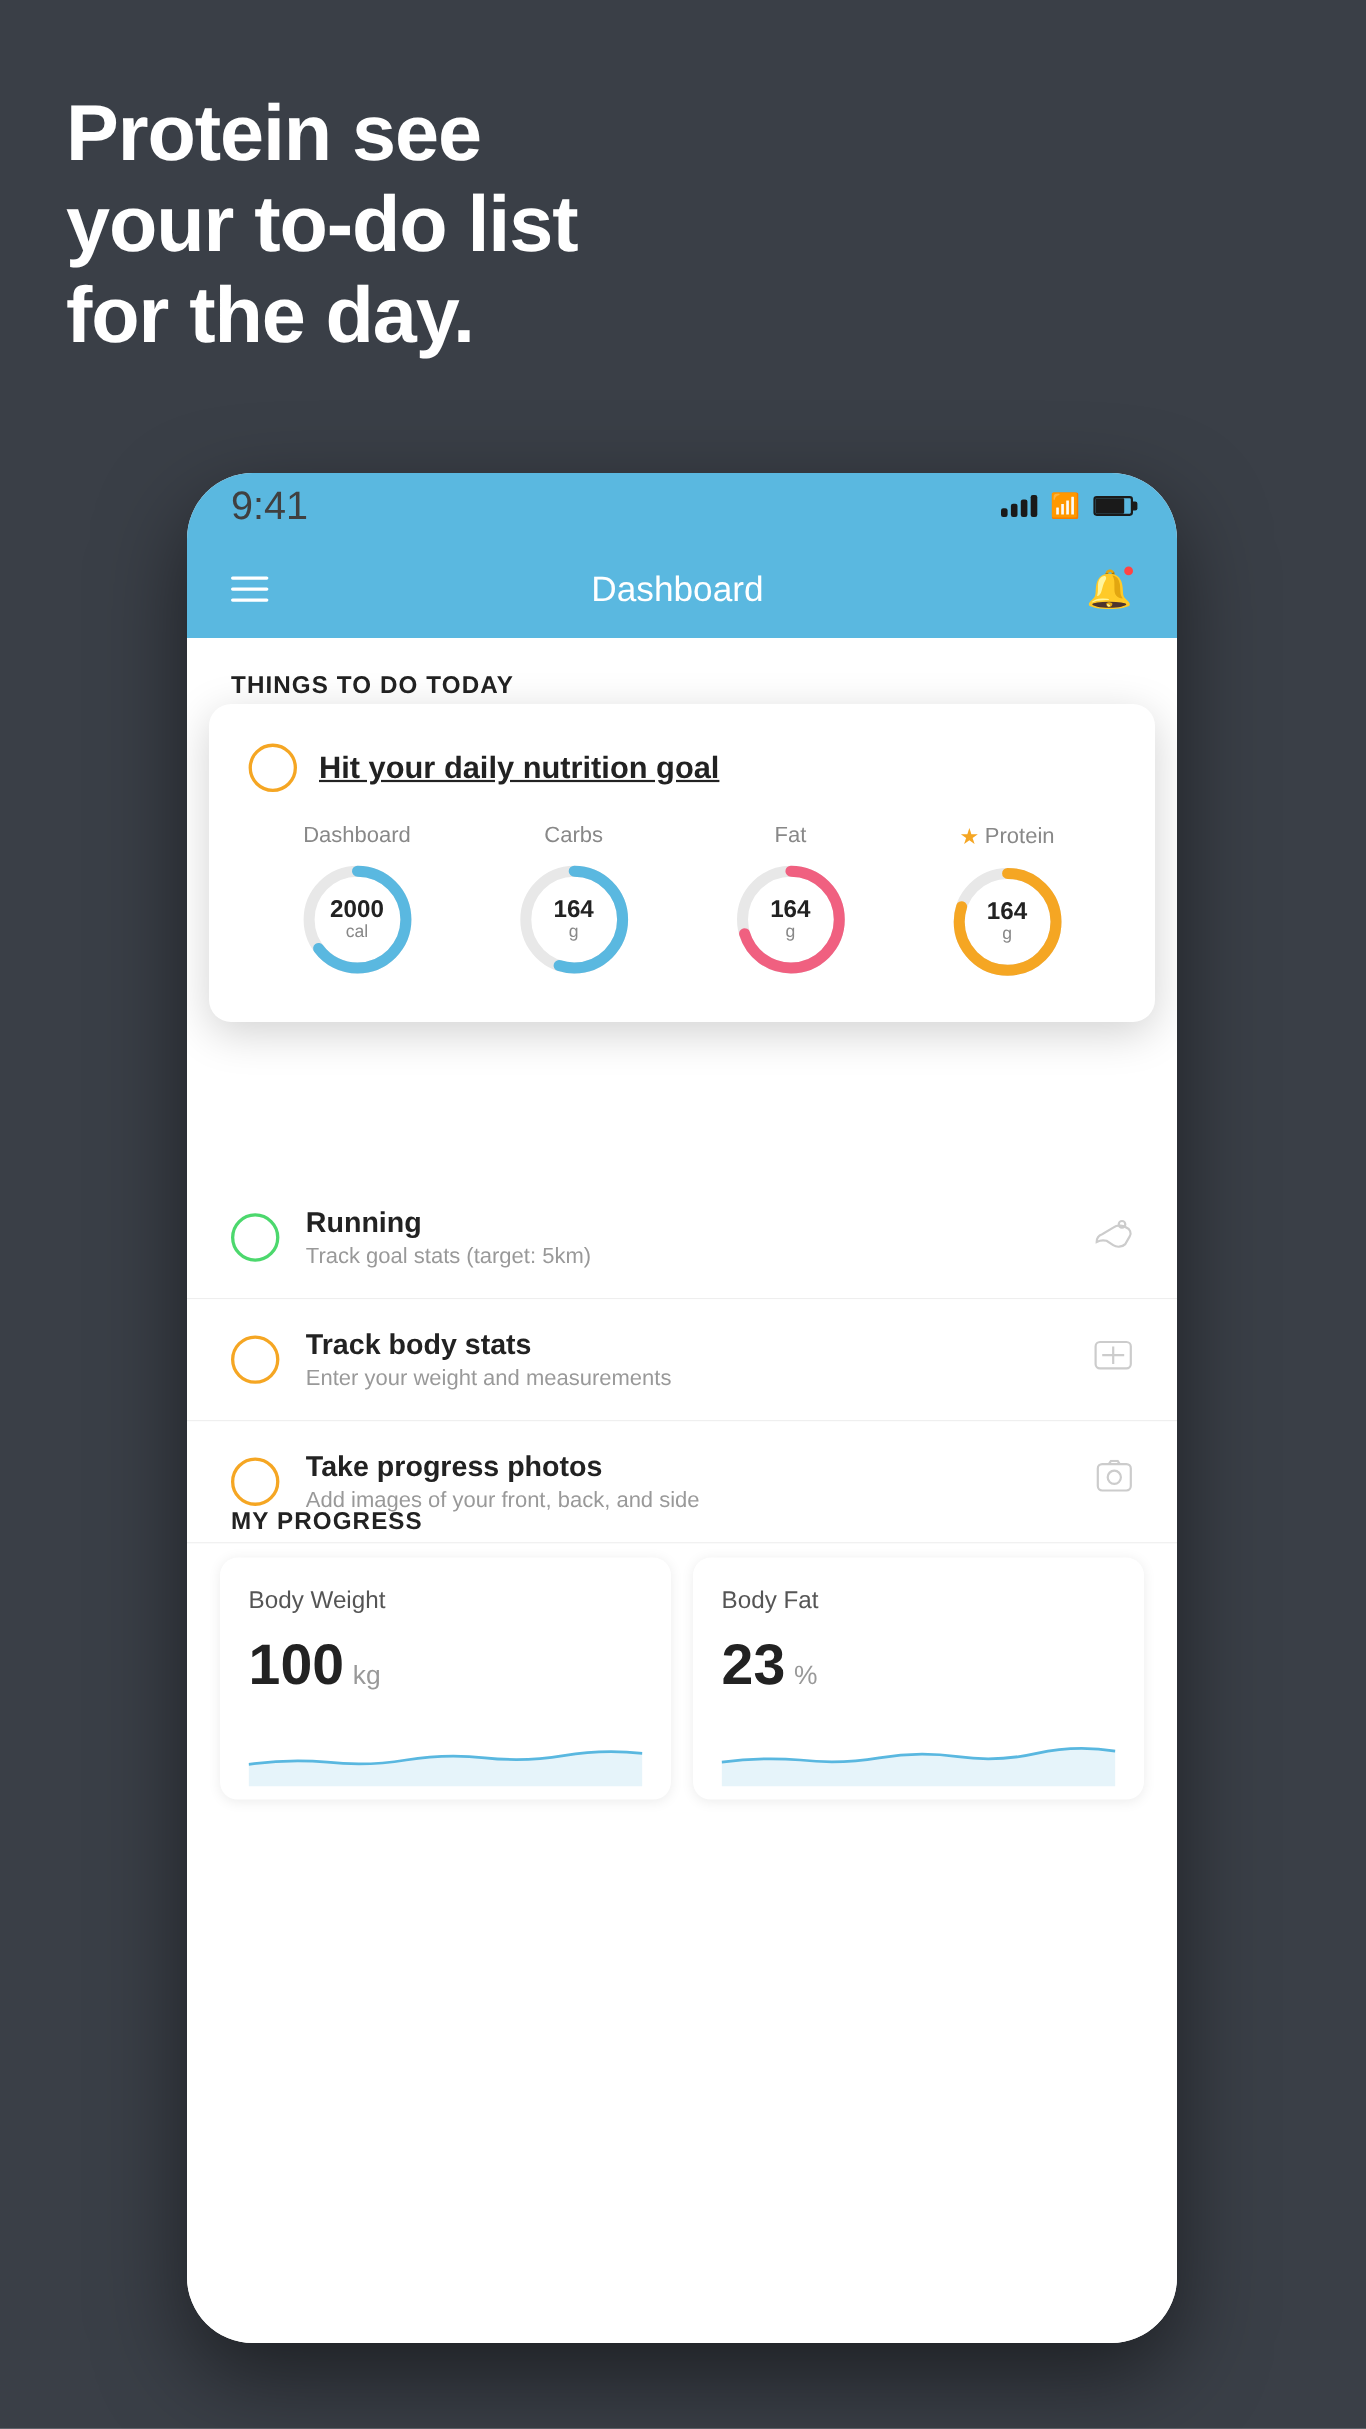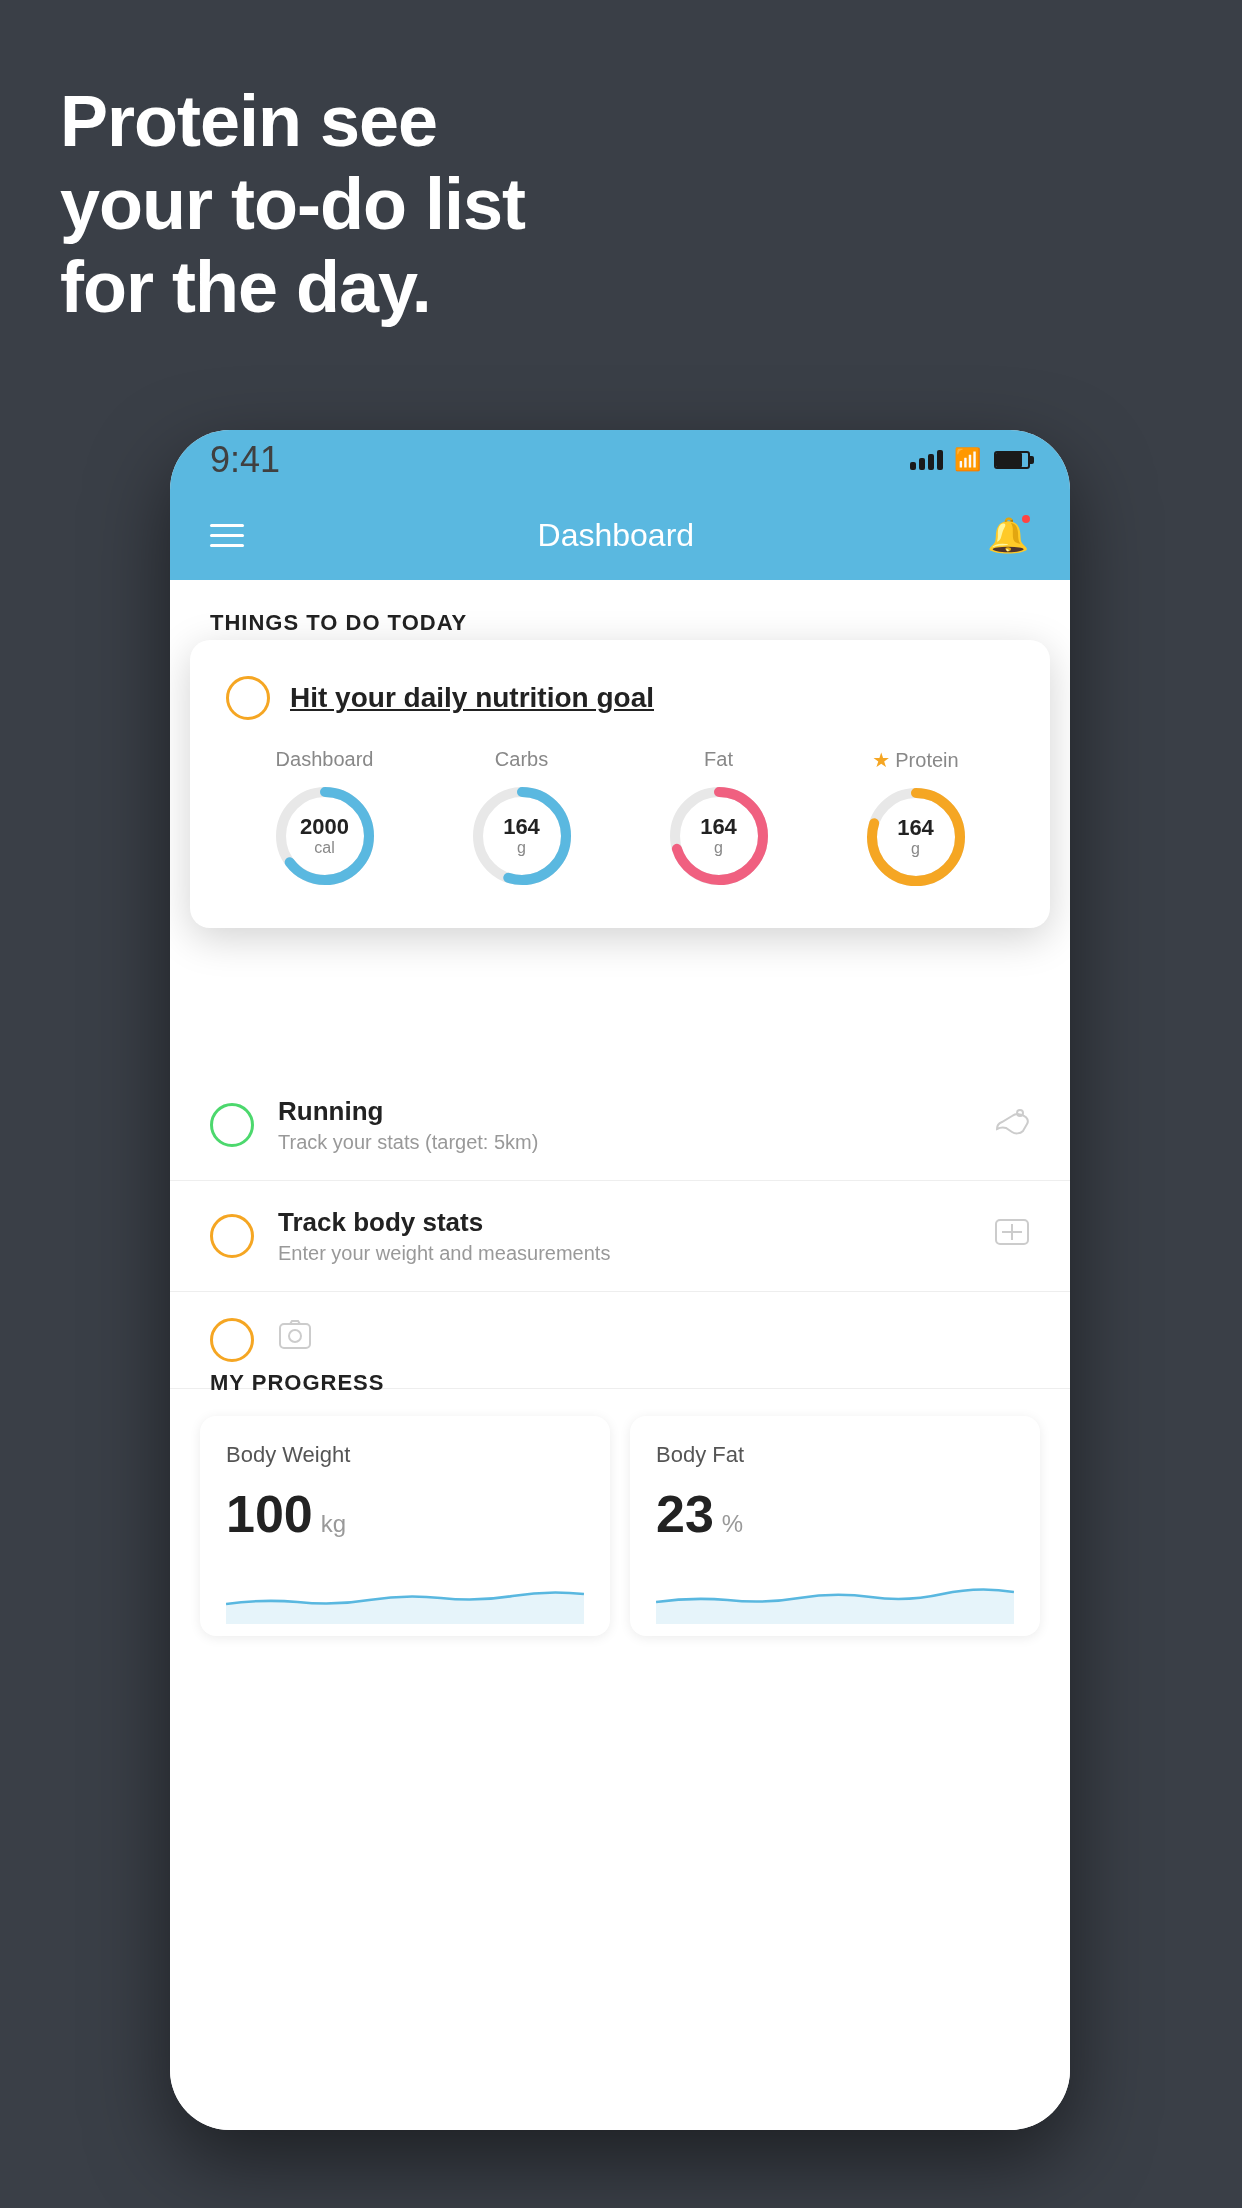--- a/index.html
+++ b/index.html
@@ -497,21 +497,21 @@
 
       </div>
     </div>
 
     <div class="todo-list">
 
       <div class="todo-item">
         <div class="todo-circle green"></div>
         <div class="todo-text">
           <div class="todo-title">Running</div>
-          <div class="todo-subtitle">Track your stats (target: 5km)</div>
+          <div class="todo-subtitle">Track goal stats (target: 5km)</div>
         </div>
         <span class="todo-icon">
           <svg width="36" height="28" viewBox="0 0 36 28" fill="none">
             <path d="M30 8 C28 6 22 5 18 8 L8 14 C5 15 3 18 3 21 C5 20 8 19 12 20 L18 24 C21 26 26 26 29 23 L33 16 C35 13 33 9 30 8Z" stroke="#ccc" stroke-width="2" fill="none"></path>
             <circle cx="26" cy="5" r="3" stroke="#ccc" stroke-width="2" fill="none"></circle>
           </svg>
         </span>
       </div>
 
       <div class="todo-item">
@@ -524,20 +524,24 @@
           <svg width="36" height="32" viewBox="0 0 36 32" fill="none">
             <rect x="2" y="4" width="32" height="24" rx="4" stroke="#ccc" stroke-width="2"></rect>
             <path d="M8 16 L28 16" stroke="#ccc" stroke-width="2"></path>
             <path d="M18 8 L18 24" stroke="#ccc" stroke-width="2"></path>
           </svg>
         </span>
       </div>
 
       <div class="todo-item">
         <div class="todo-circle yellow"></div>
+        <div class="todo-text">
+          <div class="todo-title">Take progress photos</div>
+          <div class="todo-subtitle">Add images of your front, back, and side</div>
+        </div>
         <span class="todo-icon">
           <svg width="34" height="32" viewBox="0 0 34 32" fill="none">
             <rect x="2" y="4" width="30" height="24" rx="4" stroke="#ccc" stroke-width="2"></rect>
             <circle cx="17" cy="16" r="6" stroke="#ccc" stroke-width="2"></circle>
             <path d="M12 4 L14 1 L20 1 L22 4" stroke="#ccc" stroke-width="2"></path>
           </svg>
         </span>
       </div>
 
     </div>

